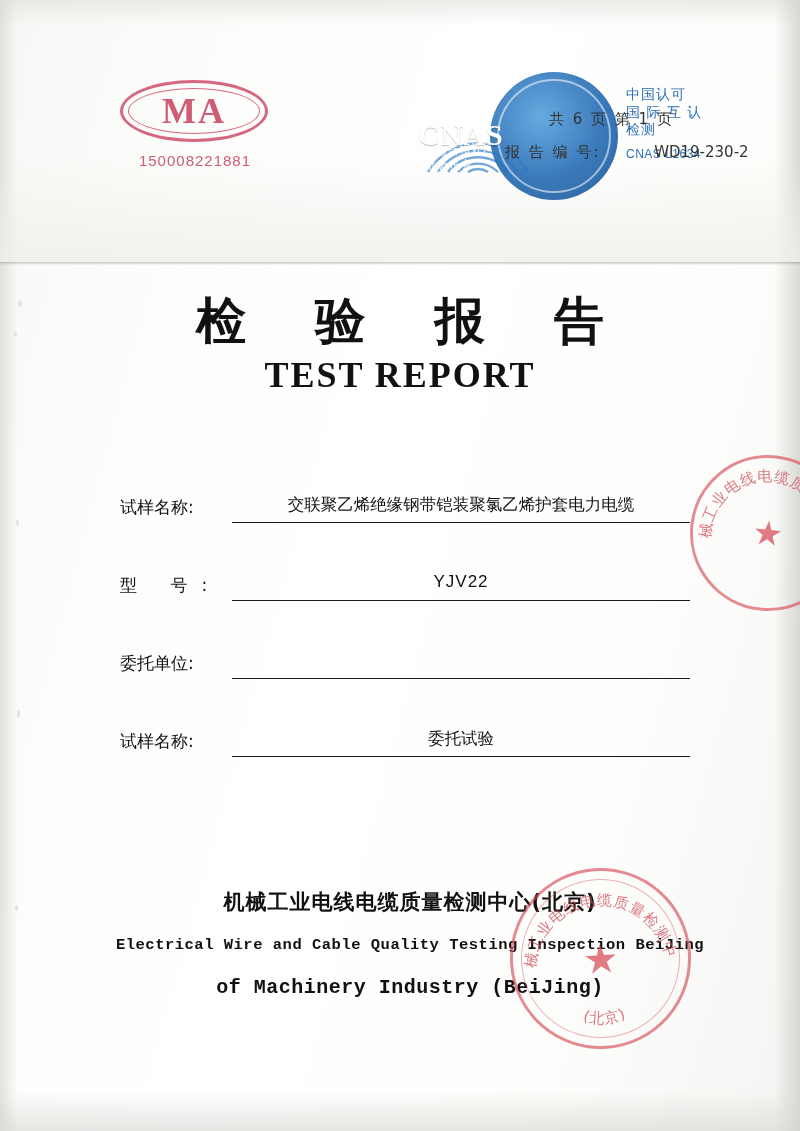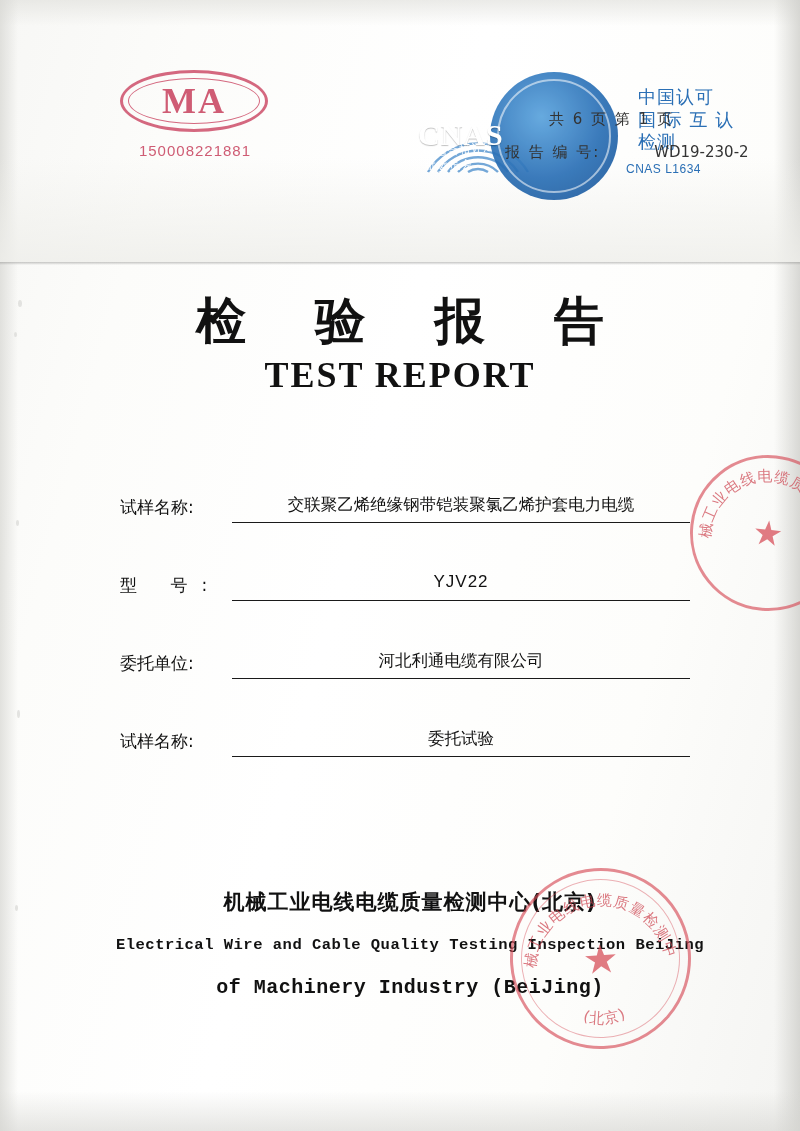--- a/index.html
+++ b/index.html
@@ -69,21 +69,21 @@
     left: 0; top: 0;
     width: 800px; height: 262px;
     background: linear-gradient(to bottom, rgba(250,250,248,0) 60%, rgba(238,238,234,.8) 100%);
     pointer-events: none;
   }
 
   
   .ma-mark {
     position: absolute;
     left: 120px;
-    top: 70px;
+    top: 80px;
     width: 150px;
     text-align: center;
     color: #d2607a;
   }
   .ma-oval {
     position: relative;
     width: 148px;
     height: 62px;
     border: 3px solid #d4687f;
     border-radius: 50% / 50%;
@@ -173,25 +173,24 @@
     left: 208px;
     top: 14px;
     width: 86px;
     color: #2a6fb5;
     line-height: 1.25;
     text-align: left;
   }
   .cnas-right .l1,
   .cnas-right .l2,
   .cnas-right .l3 {
-    font-size: 18px;
+    font-size: 14px;
     font-family: "DejaVu Sans", sans-serif;
     letter-spacing: 1px;
     white-space: nowrap;
-    margin-left: 12px;
   }
   .cnas-right .code {
     margin-top: 8px;
     font-size: 12px;
     font-family: "Liberation Sans", sans-serif;
     letter-spacing: .5px;
   }
 
   
   .pages-note {
@@ -448,21 +447,20 @@
     </div>
 
     <div class="field-row">
       <div class="field-label spaced">型 号:</div>
       <div class="field-value mono">YJV22</div>
       <div class="field-line"></div>
     </div>
 
     <div class="field-row">
       <div class="field-label">委托单位:</div>
-      <div class="field-value">河北利通电缆有限公司</div>
       <div class="field-line"></div>
     </div>
 
     <div class="field-row">
       <div class="field-label">试样名称:</div>
       <div class="field-value">委托试验</div>
       <div class="field-line"></div>
     </div>
 
   </div>

